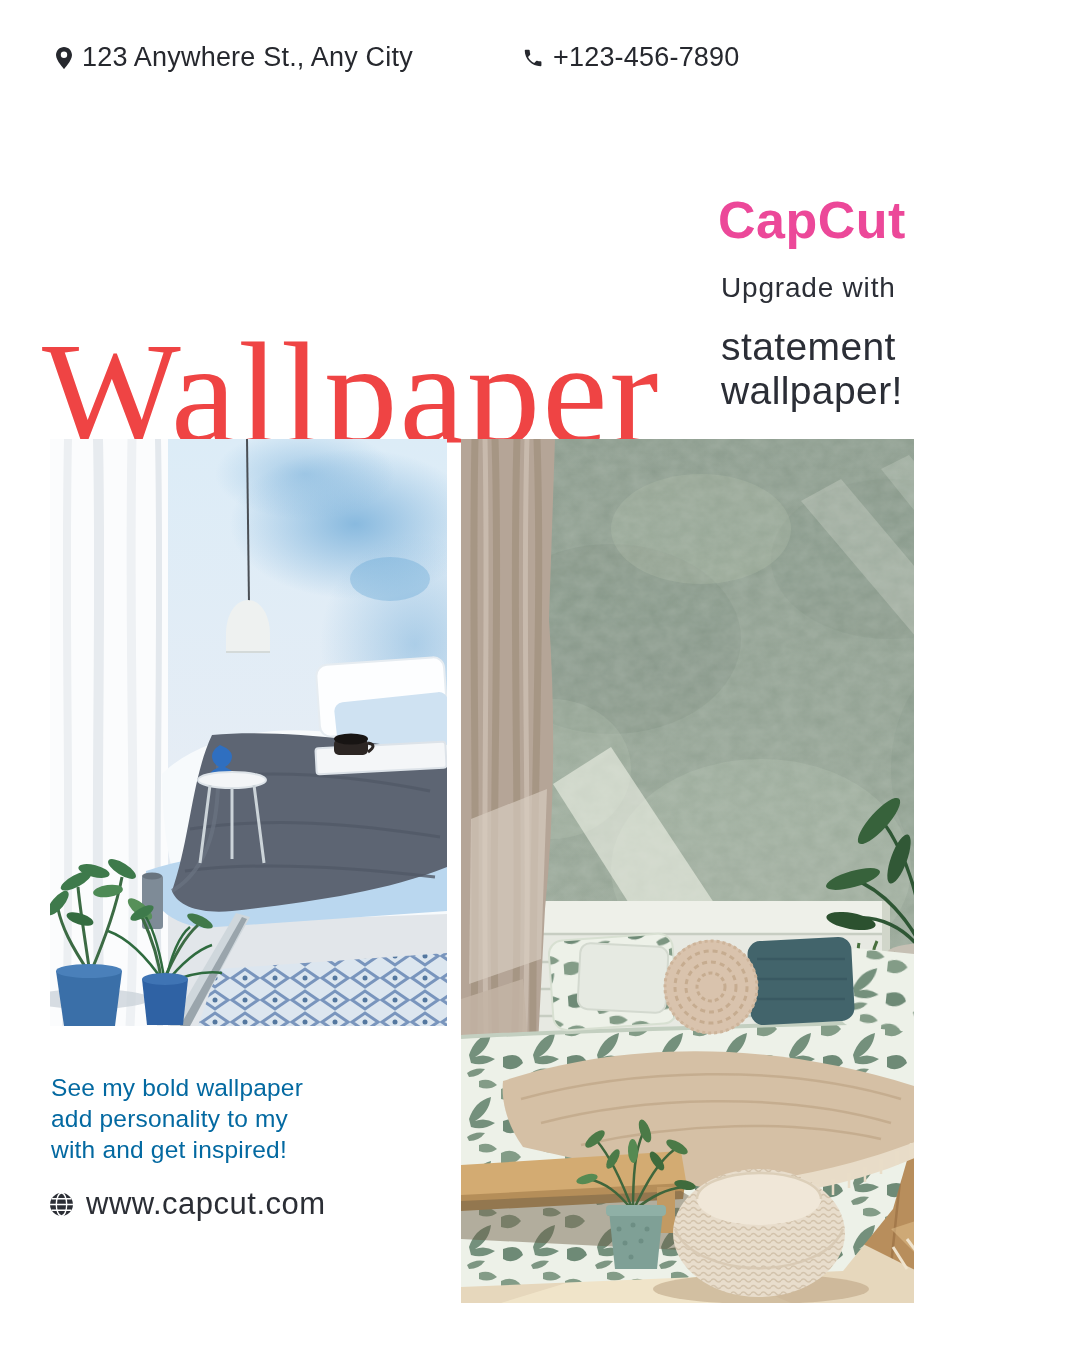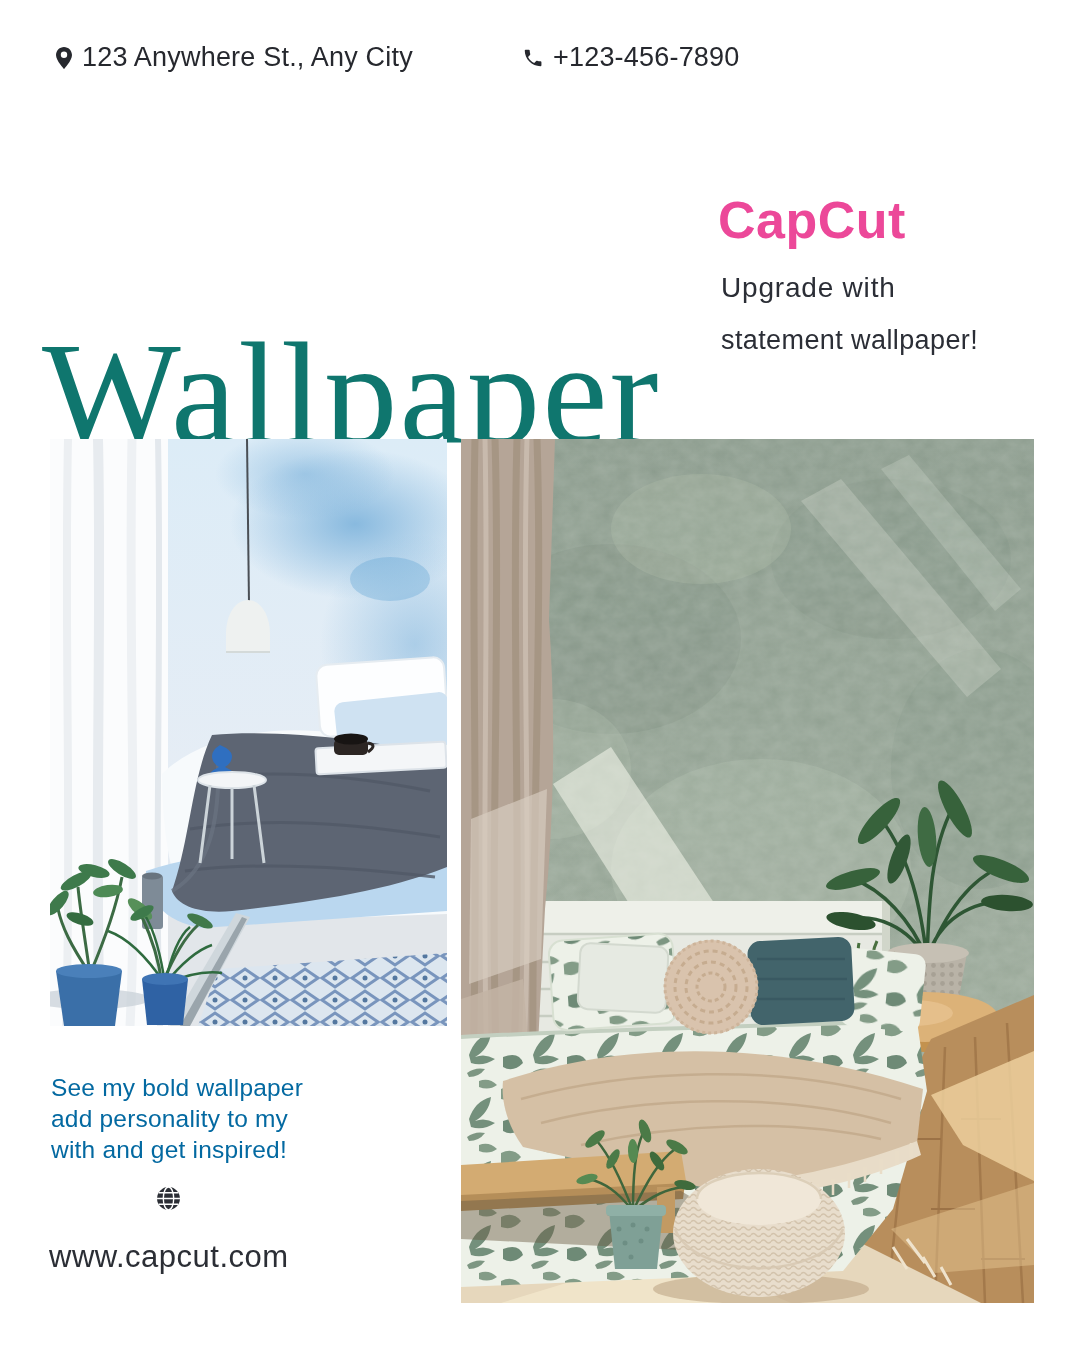--- a/index.html
+++ b/index.html
@@ -1,43 +1,43 @@
 <!DOCTYPE html>
 <html><head>
 <meta charset="utf-8">
 <style>
   html,body{margin:0;padding:0;background:#ffffff;}
   .poster{
-    position:relative;width:1080px;height:1350px;background:#ffffff;overflow:hidden;
+    position:relative;width:914px;height:1350px;background:#ffffff;overflow:hidden;
     font-family:"Liberation Sans",sans-serif;color:#26282e;
   }
   .abs{position:absolute;}
   
   .contact{display:flex;align-items:center;gap:9px;font-size:27px;letter-spacing:.2px;color:#26282e;}
   .contact svg{display:block;}
   .contact-address{left:55px;top:42px;}
   .contact-phone{left:522px;top:42px;}
   
   .title{
     left:42px;top:222px;width:680px;
     font-family:"Liberation Serif",serif;font-weight:500;
-    font-size:147px;line-height:1.0;letter-spacing:2px;color:#0f766e;white-space:nowrap;
+    font-size:147px;line-height:1.0;letter-spacing:2px;color:#ef4444;white-space:nowrap;
   }
   .brand{left:718px;top:190px;font-size:52px;font-weight:700;letter-spacing:.5px;color:#ec4899;}
   .sub1{left:721px;top:272px;font-size:28px;font-weight:400;letter-spacing:.8px;color:#2b2e36;}
-  .sub2{left:721px;top:325px;font-size:27px;font-weight:400;letter-spacing:.4px;color:#2b2e36;}
+  .sub2{left:721px;top:325px;font-size:39px;font-weight:400;letter-spacing:.4px;color:#2b2e36;}
   
   .photo{overflow:hidden;background:#dfe7ee;}
   .photo svg{display:block;}
   .photo-left{left:50px;top:439px;width:397px;height:587px;}
   .photo-right{left:461px;top:439px;width:573px;height:864px;}
   
   .tagline{left:51px;top:1072px;font-size:24.5px;line-height:31px;color:#0369a1;letter-spacing:.2px;}
   .tagline span{display:block;}
-  .site{left:49px;top:1186px;display:flex;align-items:center;gap:28px;flex-direction:column;}
+  .site{left:49px;top:1186px;display:flex;align-items:center;gap:12px;}
   .site .url{font-size:31px;letter-spacing:.5px;color:#2b2e35;}
 </style>
 </head>
 <body>
 
 <div class="poster">
 
   <div class="abs contact contact-address">
     <svg width="18" height="24" viewBox="0 0 18 24">
       <path d="M9 1C4.6 1 1 4.6 1 9c0 5.6 8 14 8 14s8-8.4 8-14c0-4.4-3.6-8-8-8zm0 11a3.2 3.2 0 1 1 0-6.4A3.2 3.2 0 0 1 9 12z" fill="#26282e"></path>

